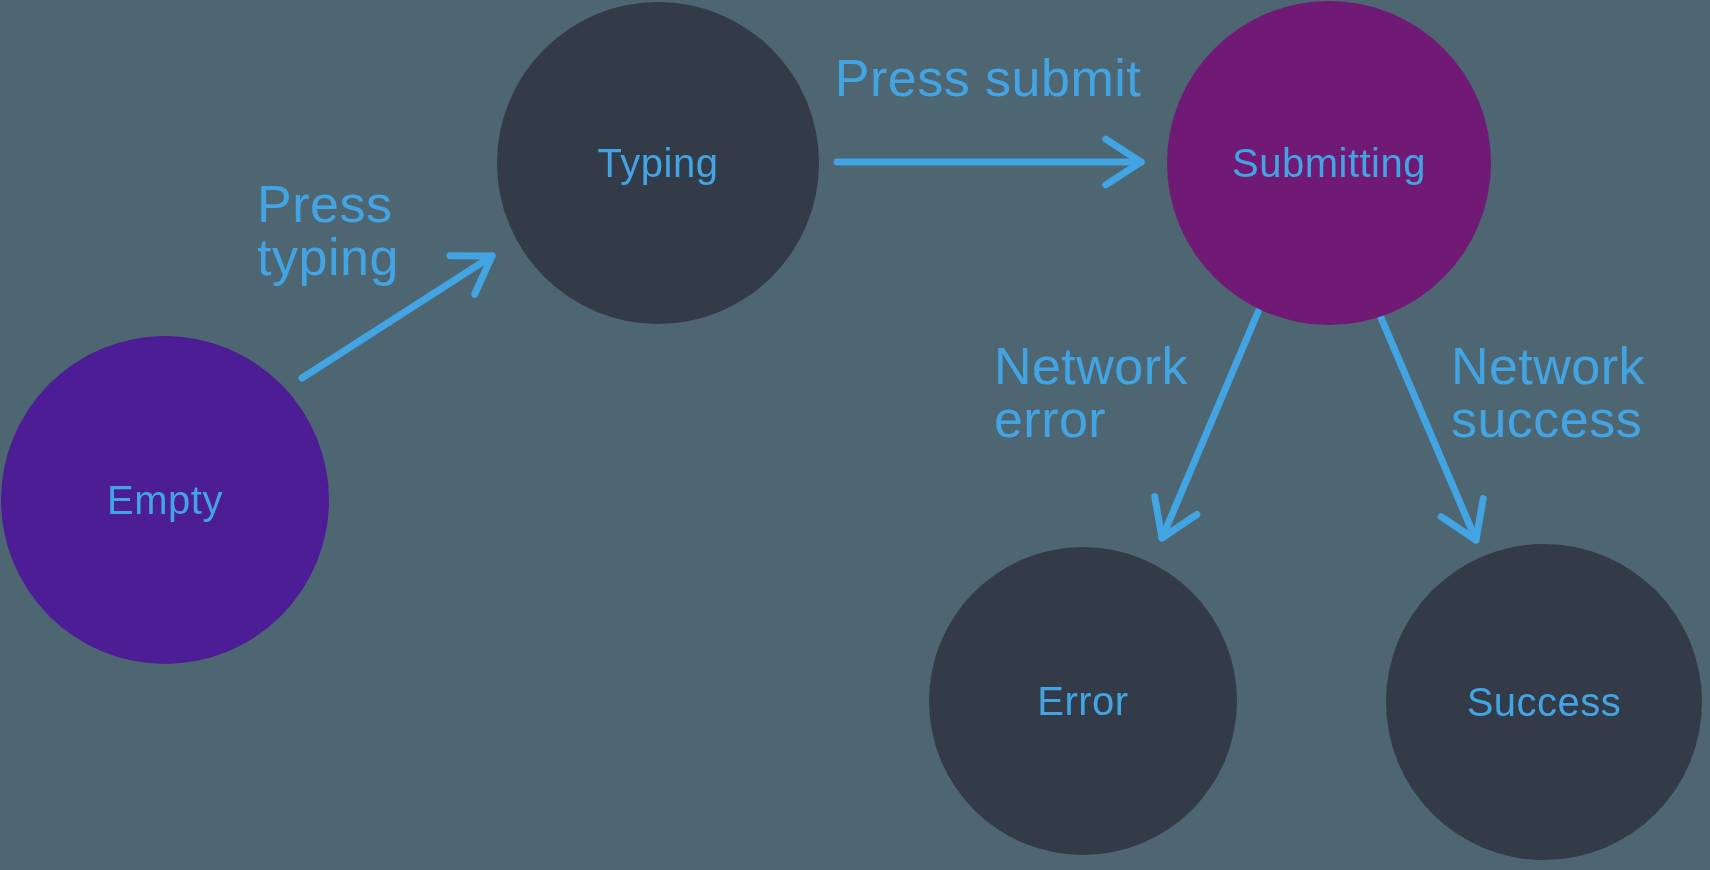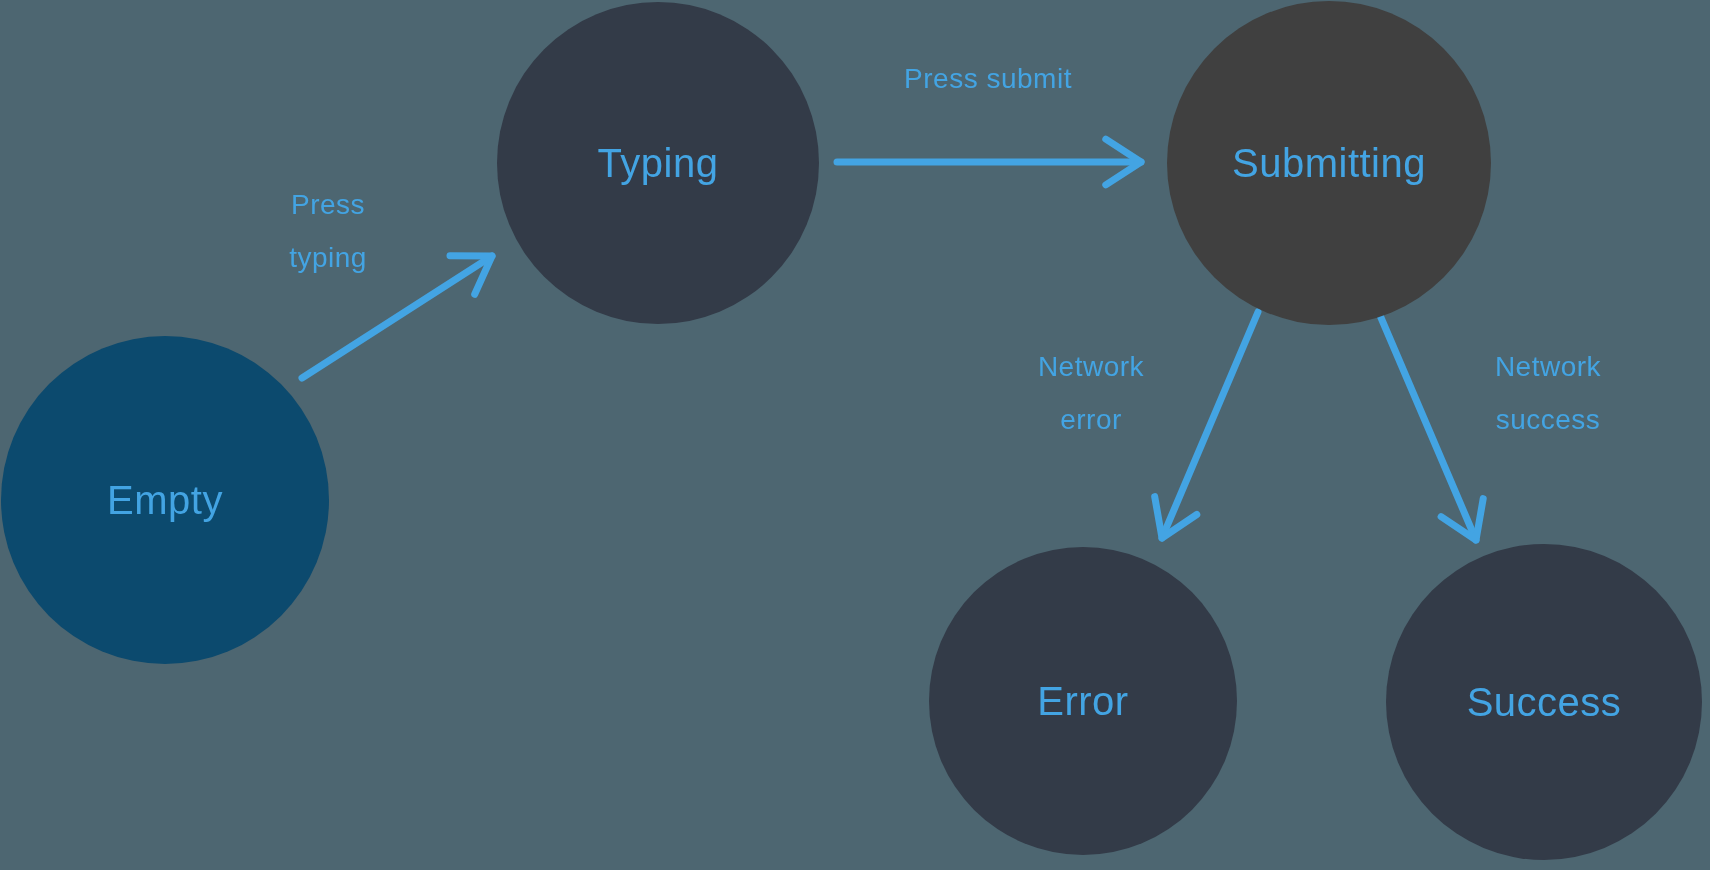--- a/index.html
+++ b/index.html
@@ -29,22 +29,22 @@
   }
   .state-label {
     font-size: 40px;
     font-weight: 400;
     letter-spacing: 0.5px;
     white-space: nowrap;
   }
   .transition-label {
     position: absolute;
     transform: translateX(-50%);
-    text-align: center;
-    font-size: 28px;
+    text-align: left;
+    font-size: 52px;
     line-height: 53px;
     font-weight: 400;
     letter-spacing: 0.5px;
     white-space: nowrap;
   }
   .transition-label span { display: block; }
 </style>
 </head>
 <body>
 
@@ -53,27 +53,27 @@
       <line x1="302" y1="378" x2="492" y2="256" stroke="#43A4E3" stroke-width="7" stroke-linecap="round"></line>
       <path d="M450.0 255.8 L492 256 L474.7 294.3" fill="none" stroke="#43A4E3" stroke-width="7" stroke-linecap="round" stroke-linejoin="round"></path>
       <line x1="837" y1="162" x2="1141" y2="162" stroke="#43A4E3" stroke-width="7" stroke-linecap="round"></line>
       <path d="M1105.8 139.1 L1141 162 L1105.8 184.9" fill="none" stroke="#43A4E3" stroke-width="7" stroke-linecap="round" stroke-linejoin="round"></path>
       <line x1="1258" y1="312" x2="1162" y2="538" stroke="#43A4E3" stroke-width="7" stroke-linecap="round"></line>
       <path d="M1196.8 514.5 L1162 538 L1154.7 496.6" fill="none" stroke="#43A4E3" stroke-width="7" stroke-linecap="round" stroke-linejoin="round"></path>
       <line x1="1379" y1="313" x2="1476" y2="540" stroke="#43A4E3" stroke-width="7" stroke-linecap="round"></line>
       <path d="M1483.2 498.6 L1476 540 L1441.1 516.6" fill="none" stroke="#43A4E3" stroke-width="7" stroke-linecap="round" stroke-linejoin="round"></path>
     </svg>
   <div id="nodes-layer">
-      <div class="state-node" style="left: 1px; top: 336px; width: 328px; height: 328px; background: #0c4a6e;">
+      <div class="state-node" style="left: 1px; top: 336px; width: 328px; height: 328px; background: #4c1d95;">
         <span class="state-label" style="color: rgb(67, 164, 227);">Empty</span>
       </div>
       <div class="state-node" style="left: 497px; top: 2px; width: 322px; height: 322px; background: rgb(51, 59, 72);">
         <span class="state-label" style="color: rgb(67, 164, 227);">Typing</span>
       </div>
-      <div class="state-node" style="left: 1167px; top: 1px; width: 324px; height: 324px; background: #404040;">
+      <div class="state-node" style="left: 1167px; top: 1px; width: 324px; height: 324px; background: #701a75;">
         <span class="state-label" style="color: rgb(67, 164, 227);">Submitting</span>
       </div>
       <div class="state-node" style="left: 929px; top: 547px; width: 308px; height: 308px; background: rgb(51, 59, 72);">
         <span class="state-label" style="color: rgb(67, 164, 227);">Error</span>
       </div>
       <div class="state-node" style="left: 1386px; top: 544px; width: 316px; height: 316px; background: rgb(51, 59, 72);">
         <span class="state-label" style="color: rgb(67, 164, 227);">Success</span>
       </div>
     </div>
   <div id="labels-layer">

